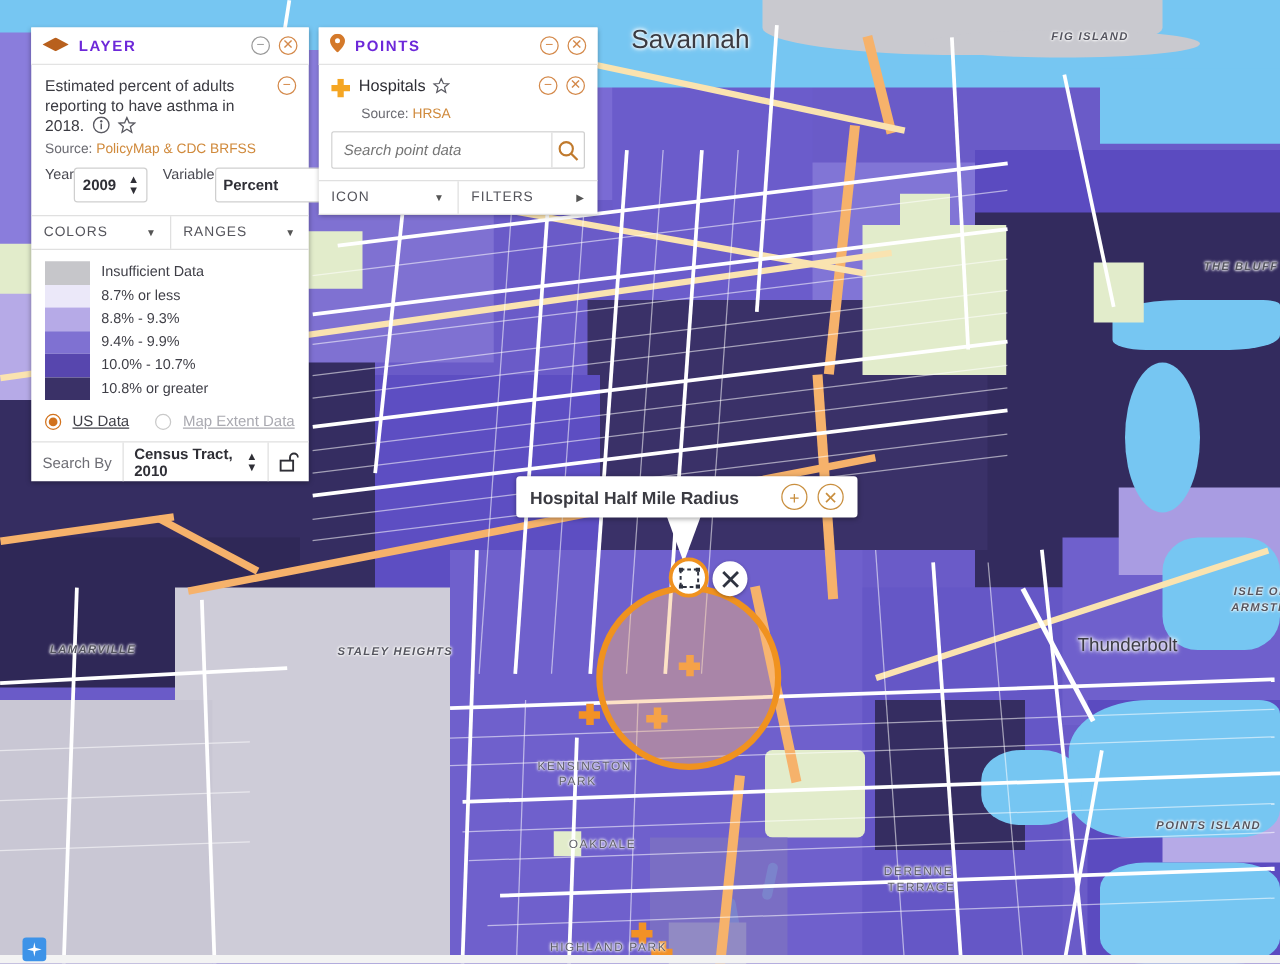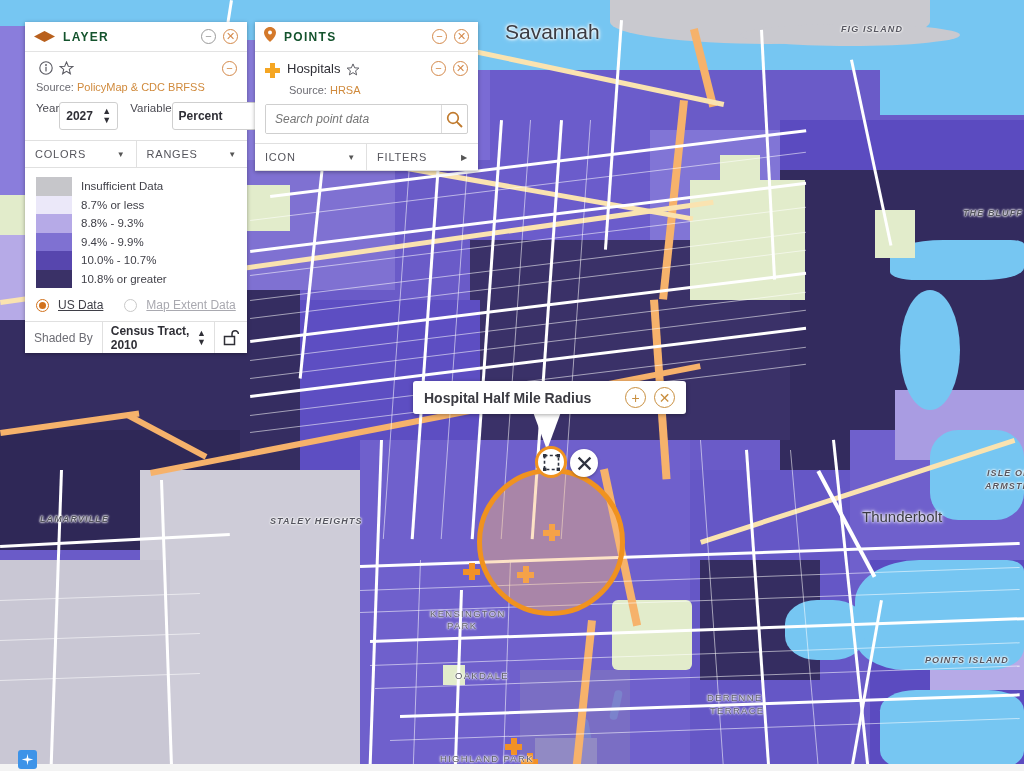--- a/index.html
+++ b/index.html
@@ -33,21 +33,21 @@
   .hospital-marker:before{left:5.5px;top:0;width:6px;height:17px;}
   .hospital-marker:after{top:5.5px;left:0;height:6px;width:17px;}
 
   
   #radius-circle{position:absolute;left:477px;top:468px;width:148px;height:148px;border-radius:50%;
      border:5px solid #f0921f;background:rgba(250,185,120,.42);box-sizing:border-box;}
 
   
   .panel{position:absolute;background:#fff;box-shadow:0 1px 4px rgba(0,0,0,.35);}
   .panel-head{display:flex;align-items:center;height:29px;padding:0 9px;border-bottom:1px solid #e3e3e3;background:#fff;}
-  .panel-title{color:#14532d;font-size:12px;font-weight:bold;letter-spacing:1.3px;margin-left:8px;}
+  .panel-title{color:#6d28d9;font-size:12px;font-weight:bold;letter-spacing:1.3px;margin-left:8px;}
   .head-actions{margin-left:auto;display:flex;gap:7px;align-items:center;}
   .circ{width:15px;height:15px;border-radius:50%;border:1.4px solid #9a9a9a;color:#9a9a9a;
      display:flex;align-items:center;justify-content:center;font-size:11px;line-height:1;box-sizing:border-box;cursor:pointer;}
   .circ.orange{border-color:#d4894a;color:#d4894a;}
 
   
   #layer-panel{left:25px;top:22px;width:222px;}
   .layer-body{padding:9px 11px 0 11px;position:relative;}
   .layer-desc{font-size:12.5px;color:#3b3b42;line-height:16px;padding-right:22px;}
   .inline-ic{display:inline-flex;vertical-align:-2px;margin-left:3px;}
@@ -267,20 +267,21 @@
     <span class="panel-title">LAYER</span>
     <span class="head-actions">
       <span class="circ">−</span>
       <span class="circ orange">✕</span>
     </span>
   </div>
 
   <div class="layer-body">
     <span class="circ orange collapse-min">−</span>
     <div class="layer-desc">
+      <span>Estimated percent of adults reporting to have asthma in 2018.</span>
       <span class="inline-ic">
         <svg width="14" height="14" viewBox="0 0 14 14">
             <circle cx="7" cy="7" r="6.2" fill="none" stroke="#5a5a62" stroke-width="1.1"></circle>
             <circle cx="7" cy="4" r=".95" fill="#5a5a62"></circle>
             <rect x="6.4" y="5.8" width="1.2" height="4.6" fill="#5a5a62"></rect>
           </svg>
       </span>
       <span class="inline-ic">
         <svg width="15" height="14" viewBox="0 0 15 14">
             <polygon points="7.5,1 9.3,5.2 13.8,5.5 10.3,8.4 11.4,12.8 7.5,10.4 3.6,12.8 4.7,8.4 1.2,5.5 5.7,5.2" fill="none" stroke="#5a5a62" stroke-width="1.05"></polygon>
@@ -289,21 +290,21 @@
     </div>
     <div class="src">
       <span>Source:</span>
       <a href="#">PolicyMap &amp; CDC BRFSS</a>
     </div>
 
     <div class="field-row">
       <div class="field">
         <label>Year</label>
         <div class="sel w-year">
-          <span>2027</span>
+          <span>2009</span>
           <span class="ud">▲<br>▼</span>
         </div>
       </div>
       <div class="field">
         <label>Variable</label>
         <div class="sel w-var">
           <span>Percent</span>
           <span class="ud">▲<br>▼</span>
         </div>
       </div>
@@ -349,21 +350,21 @@
   </div>
 
   <div class="radios">
     <span class="rad on"></span>
     <span class="rlab">US Data</span>
     <span class="rad" style="margin-left:12px"></span>
     <span class="rlab dim">Map Extent Data</span>
   </div>
 
   <div class="shaded">
-    <span class="lbl">Shaded By</span>
+    <span class="lbl">Search By</span>
     <span class="mid">
       <span>Census Tract, 2010</span>
       <span class="ud">▲<br>▼</span>
     </span>
     <span class="lockbox">
       <svg width="16" height="17" viewBox="0 0 16 17">
         <rect x="1.5" y="7.5" width="10" height="8" fill="none" stroke="#2f2f36" stroke-width="1.5"></rect>
         <path d="M9 7.5 V5 a3.2 3.2 0 0 1 6.4 0" fill="none" stroke="#2f2f36" stroke-width="1.5"></path>
       </svg>
     </span>

